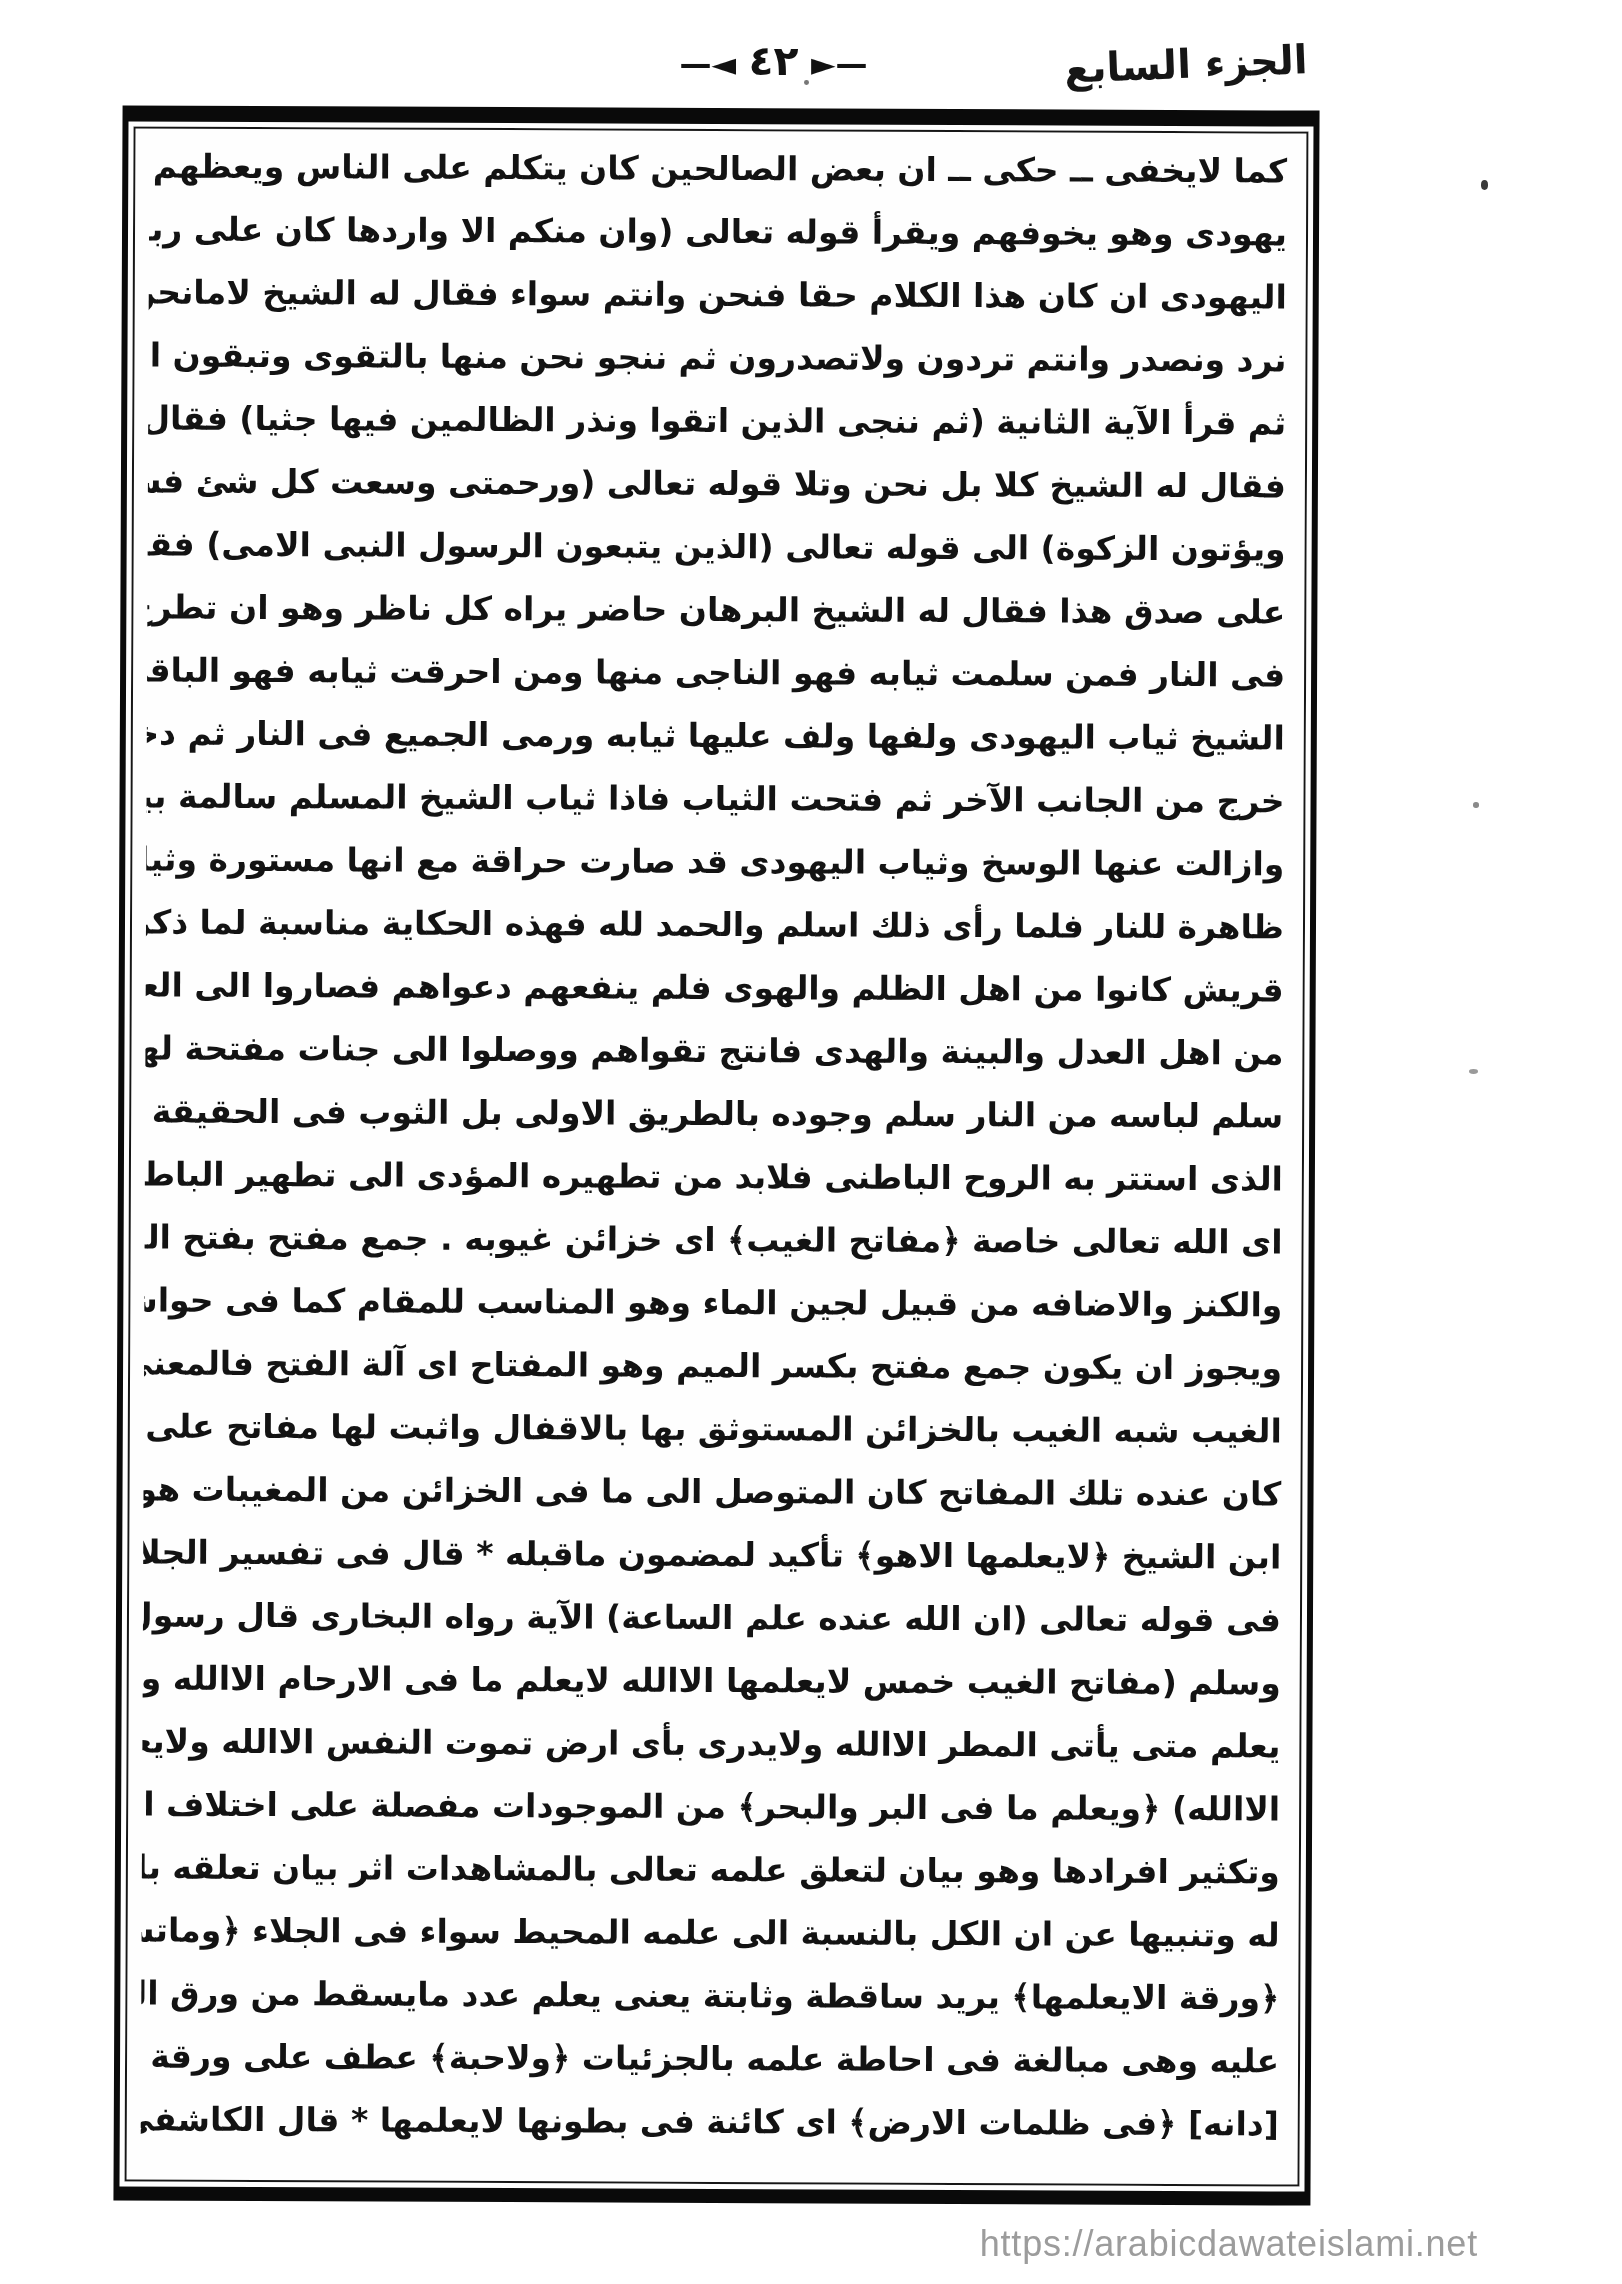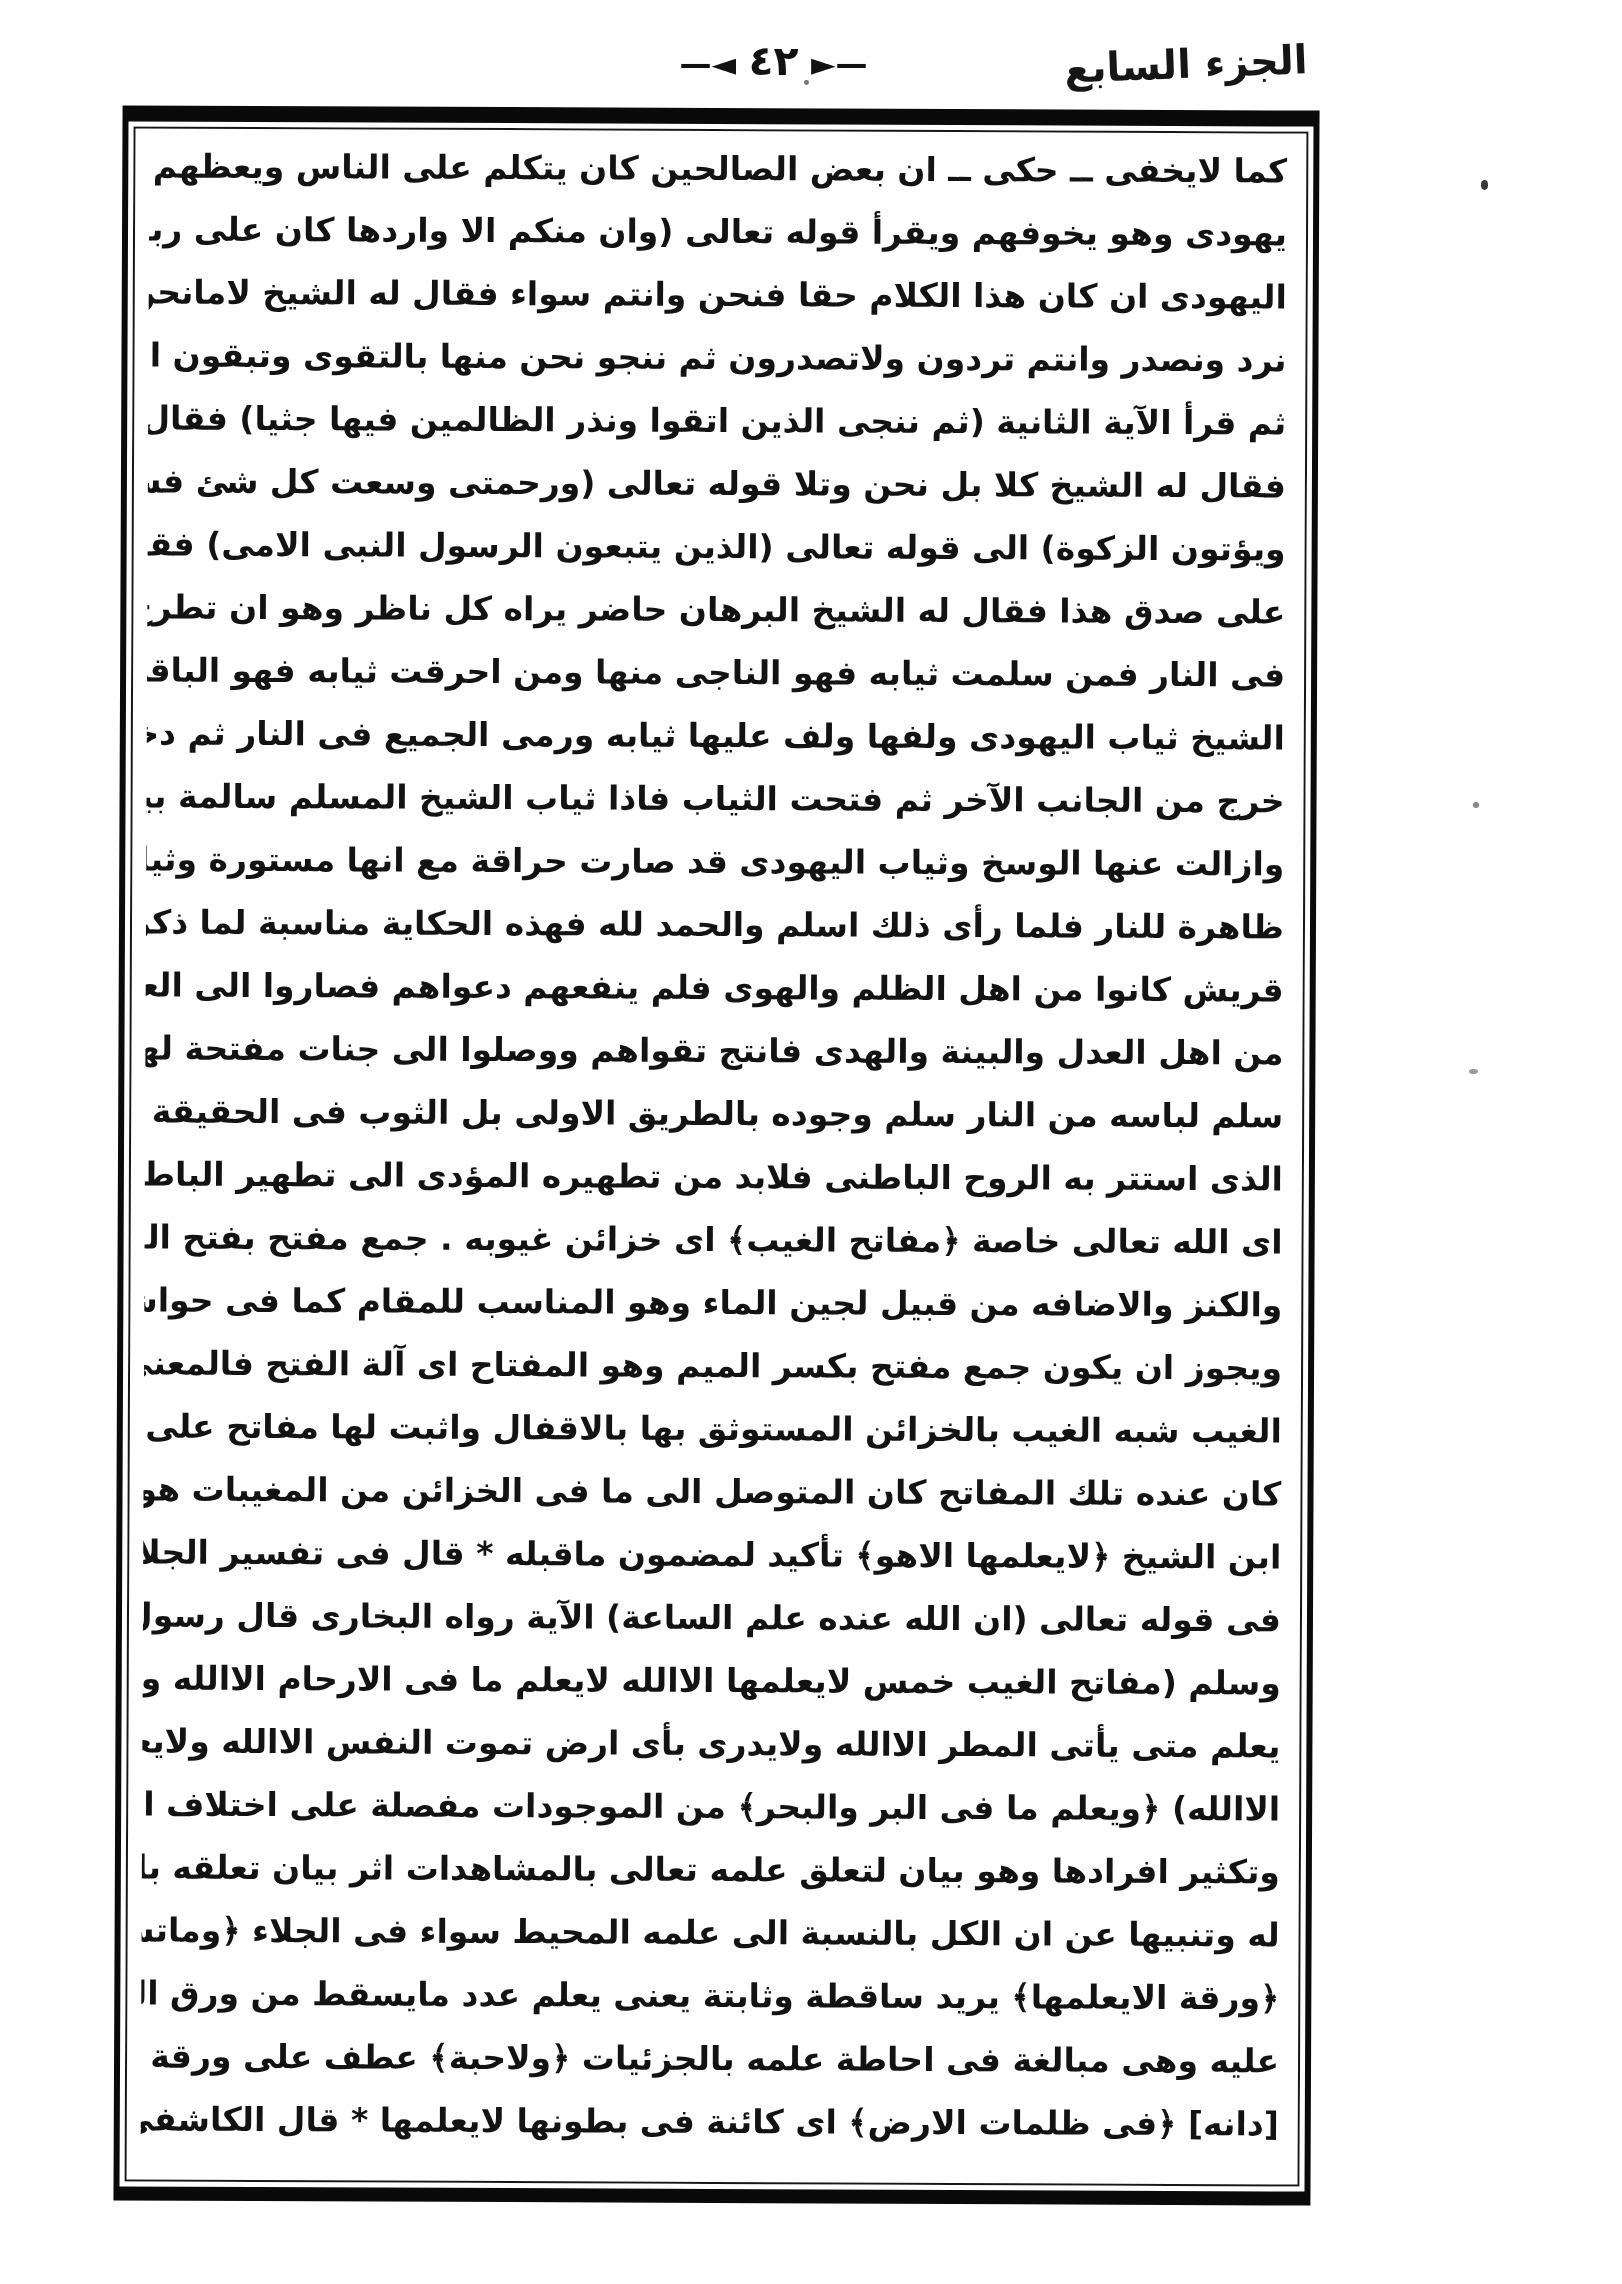--- a/index.html
+++ b/index.html
@@ -150,15 +150,16 @@
           <div class="line">[دانه] ﴿فى ظلمات الارض﴾ اى كائنة فى بطونها لايعلمها * قال الكاشفى [مراد تخميست كه</div>
         </div>
     </div>
   </div>
 
   <div class="speck s1"></div>
   <div class="speck s2"></div>
   <div class="speck s3"></div>
   <div class="speck s4"></div>
 
+  <div class="watermark">https://arabicdawateislami.net</div>
 
 </div>
 
 
 </body></html>

